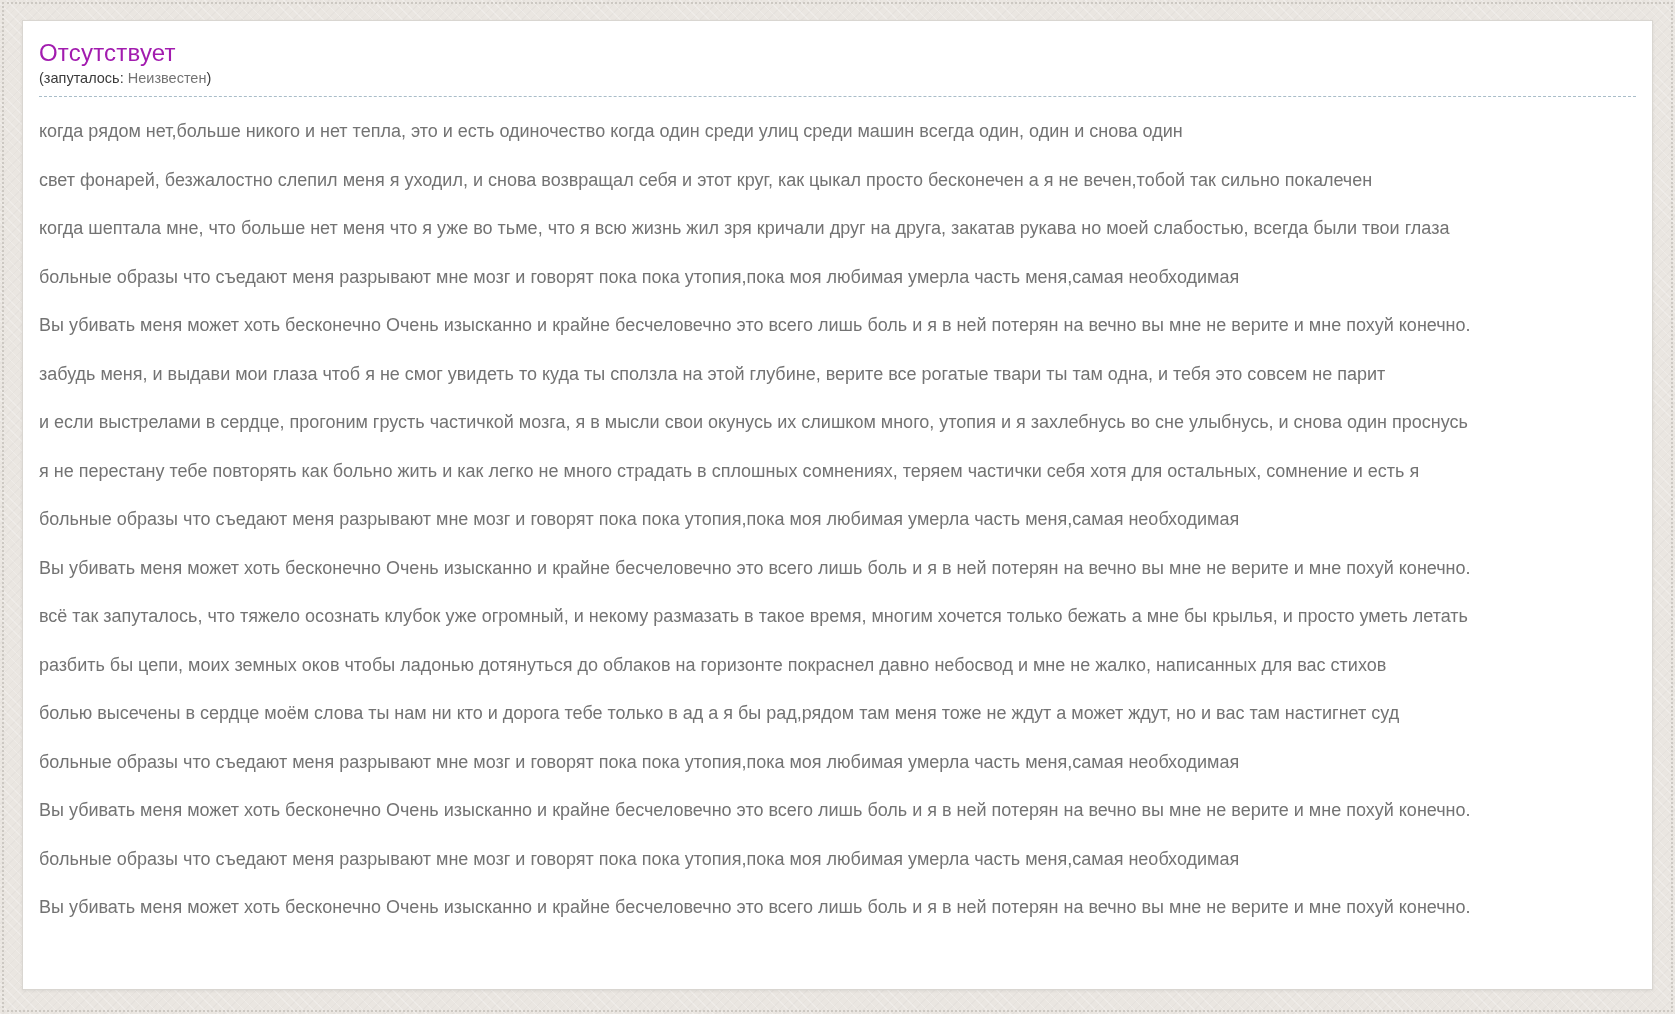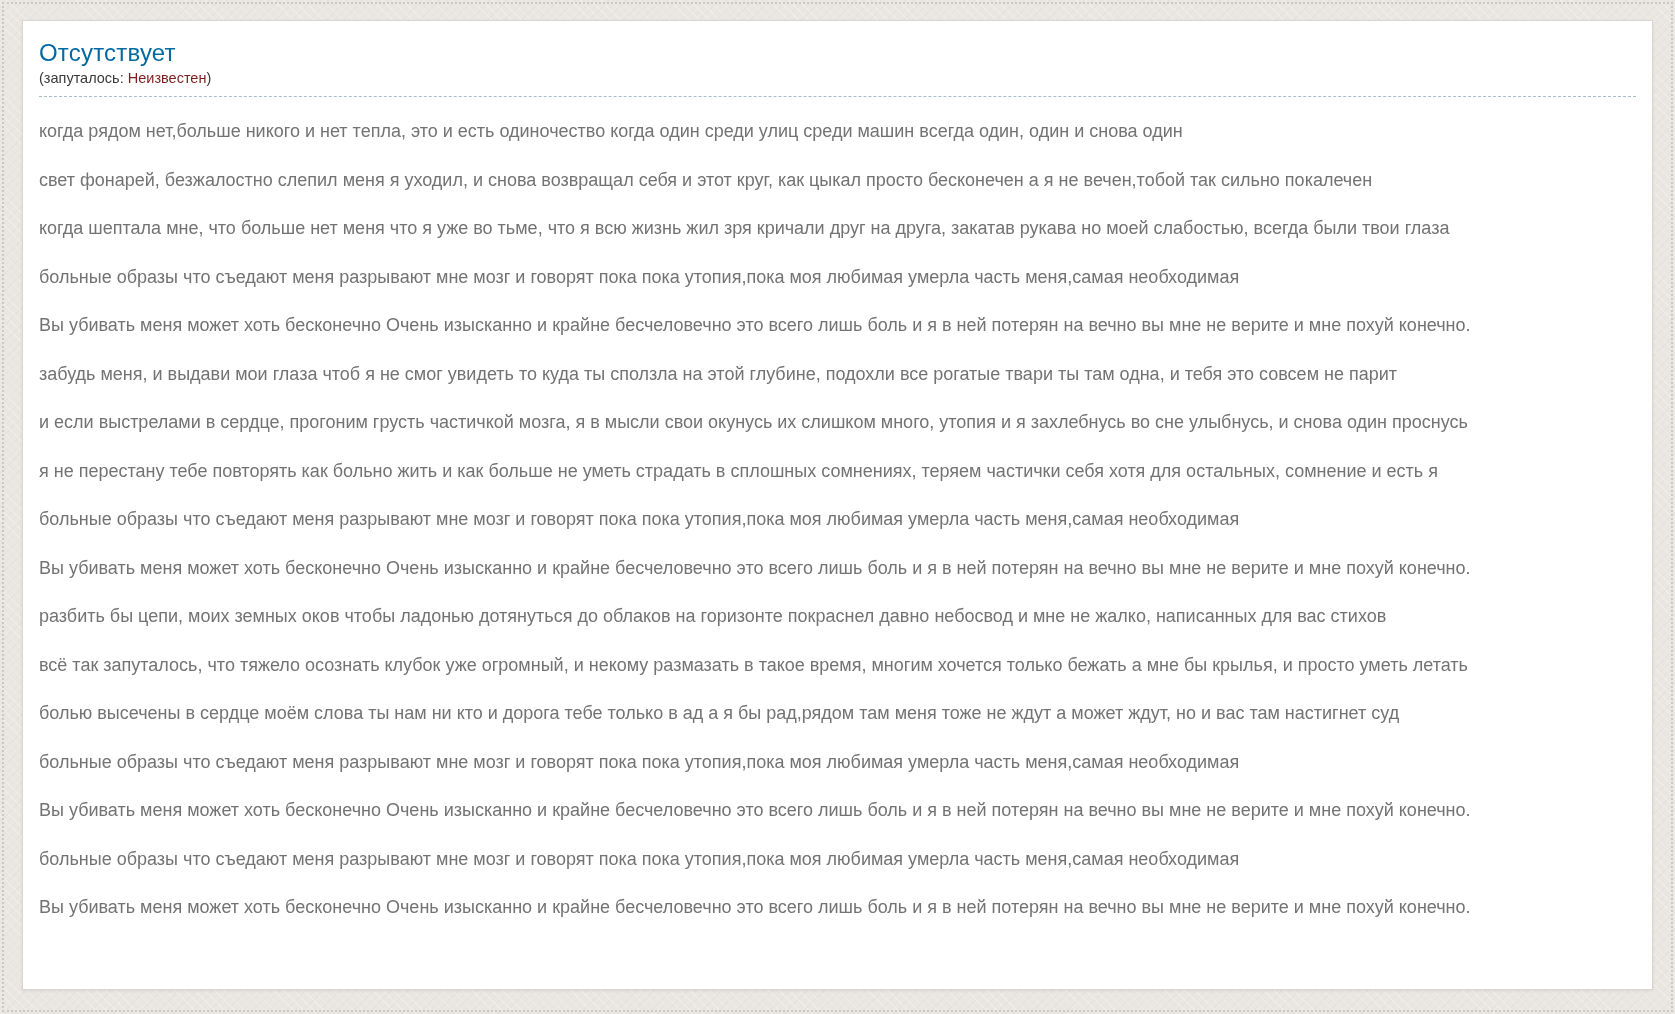--- a/index.html
+++ b/index.html
@@ -26,34 +26,34 @@
     width: 1631px;
     height: 970px;
     background: #ffffff;
     border: 1px solid #d9d6d1;
     box-shadow: 0 1px 3px rgba(0,0,0,0.07);
     padding: 18px 16px 20px 16px;
     overflow: hidden;
   }
   .song-header { border-bottom: 1px dashed #a9bdc9; padding-bottom: 9px; }
   .song-title {
-    color: #0369a1;
+    color: #a21caf;
     font-size: 24px;
     font-weight: 400;
     line-height: 28px;
     letter-spacing: 0.2px;
   }
   .song-artist {
     font-size: 14.5px;
     color: #3a3a3a;
     line-height: 18px;
     margin-top: 2px;
   }
   .artist-link {
-    color: #7f1d1d;
+    color: #737373;
     text-decoration: none;
     cursor: pointer;
   }
   .lyrics { padding-top: 0; }
   .lyric {
     font-size: 18px;
     color: #737373;
     line-height: 19px;
     margin-top: 29.5px;
     white-space: nowrap;
@@ -70,26 +70,26 @@
     <h1 class="song-title">Отсутствует</h1>
     <div class="song-artist"><span>(запуталось: </span><a class="artist-link">Неизвестен</a><span>)</span></div>
   </div>
 
   <div class="lyrics">
       <p class="lyric">когда рядом нет,больше никого и нет тепла, это и есть одиночество когда один среди улиц среди машин всегда один, один и снова один</p>
       <p class="lyric">свет фонарей, безжалостно слепил меня я уходил, и снова возвращал себя и этот круг, как цыкал просто бесконечен а я не вечен,тобой так сильно покалечен</p>
       <p class="lyric">когда шептала мне, что больше нет меня что я уже во тьме, что я всю жизнь жил зря кричали друг на друга, закатав рукава но моей слабостью, всегда были твои глаза</p>
       <p class="lyric">больные образы что съедают меня разрывают мне мозг и говорят пока пока утопия,пока моя любимая умерла часть меня,самая необходимая</p>
       <p class="lyric">Вы убивать меня может хоть бесконечно Очень изысканно и крайне бесчеловечно это всего лишь боль и я в ней потерян на вечно вы мне не верите и мне похуй конечно.</p>
-      <p class="lyric">забудь меня, и выдави мои глаза чтоб я не смог увидеть то куда ты сползла на этой глубине, подохли все рогатые твари ты там одна, и тебя это совсем не парит</p>
+      <p class="lyric">забудь меня, и выдави мои глаза чтоб я не смог увидеть то куда ты сползла на этой глубине, верите все рогатые твари ты там одна, и тебя это совсем не парит</p>
       <p class="lyric">и если выстрелами в сердце, прогоним грусть частичкой мозга, я в мысли свои окунусь их слишком много, утопия и я захлебнусь во сне улыбнусь, и снова один проснусь</p>
-      <p class="lyric">я не перестану тебе повторять как больно жить и как больше не уметь страдать в сплошных сомнениях, теряем частички себя хотя для остальных, сомнение и есть я</p>
+      <p class="lyric">я не перестану тебе повторять как больно жить и как легко не много страдать в сплошных сомнениях, теряем частички себя хотя для остальных, сомнение и есть я</p>
       <p class="lyric">больные образы что съедают меня разрывают мне мозг и говорят пока пока утопия,пока моя любимая умерла часть меня,самая необходимая</p>
       <p class="lyric">Вы убивать меня может хоть бесконечно Очень изысканно и крайне бесчеловечно это всего лишь боль и я в ней потерян на вечно вы мне не верите и мне похуй конечно.</p>
+      <p class="lyric">всё так запуталось, что тяжело осознать клубок уже огромный, и некому размазать в такое время, многим хочется только бежать а мне бы крылья, и просто уметь летать</p>
       <p class="lyric">разбить бы цепи, моих земных оков чтобы ладонью дотянуться до облаков на горизонте покраснел давно небосвод и мне не жалко, написанных для вас стихов</p>
-      <p class="lyric">всё так запуталось, что тяжело осознать клубок уже огромный, и некому размазать в такое время, многим хочется только бежать а мне бы крылья, и просто уметь летать</p>
       <p class="lyric">болью высечены в сердце моём слова ты нам ни кто и дорога тебе только в ад а я бы рад,рядом там меня тоже не ждут а может ждут, но и вас там настигнет суд</p>
       <p class="lyric">больные образы что съедают меня разрывают мне мозг и говорят пока пока утопия,пока моя любимая умерла часть меня,самая необходимая</p>
       <p class="lyric">Вы убивать меня может хоть бесконечно Очень изысканно и крайне бесчеловечно это всего лишь боль и я в ней потерян на вечно вы мне не верите и мне похуй конечно.</p>
       <p class="lyric">больные образы что съедают меня разрывают мне мозг и говорят пока пока утопия,пока моя любимая умерла часть меня,самая необходимая</p>
       <p class="lyric">Вы убивать меня может хоть бесконечно Очень изысканно и крайне бесчеловечно это всего лишь боль и я в ней потерян на вечно вы мне не верите и мне похуй конечно.</p>
     </div>
 </div>
 
 </body></html>

